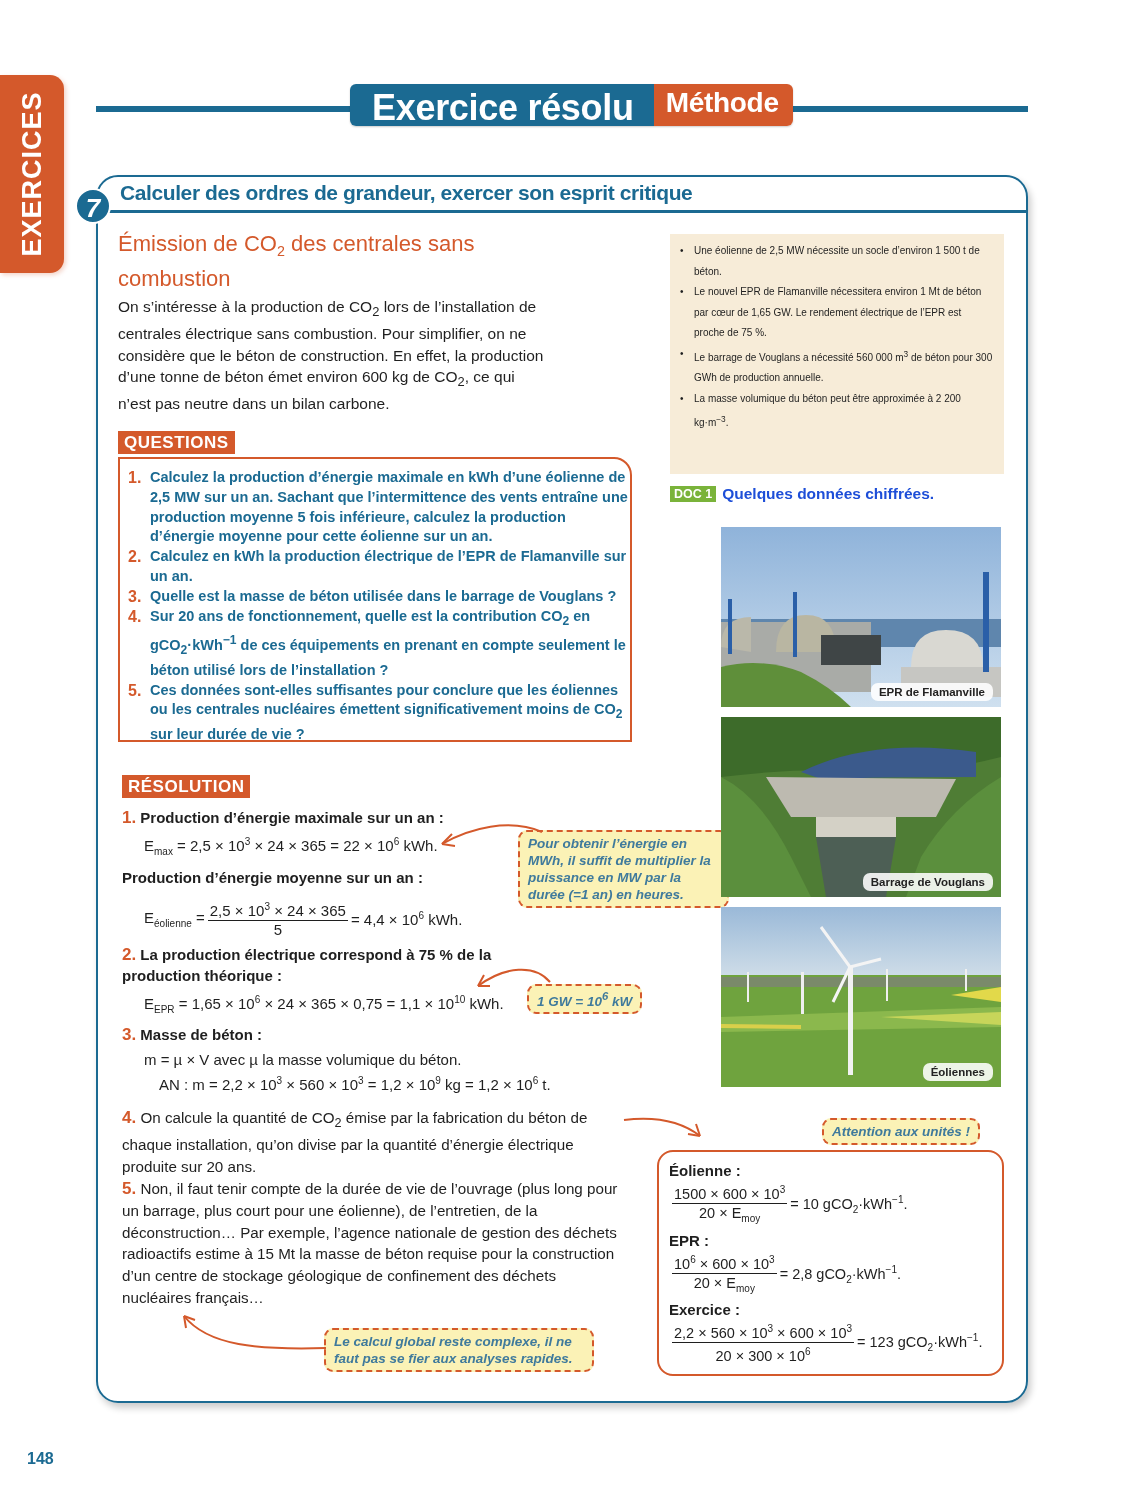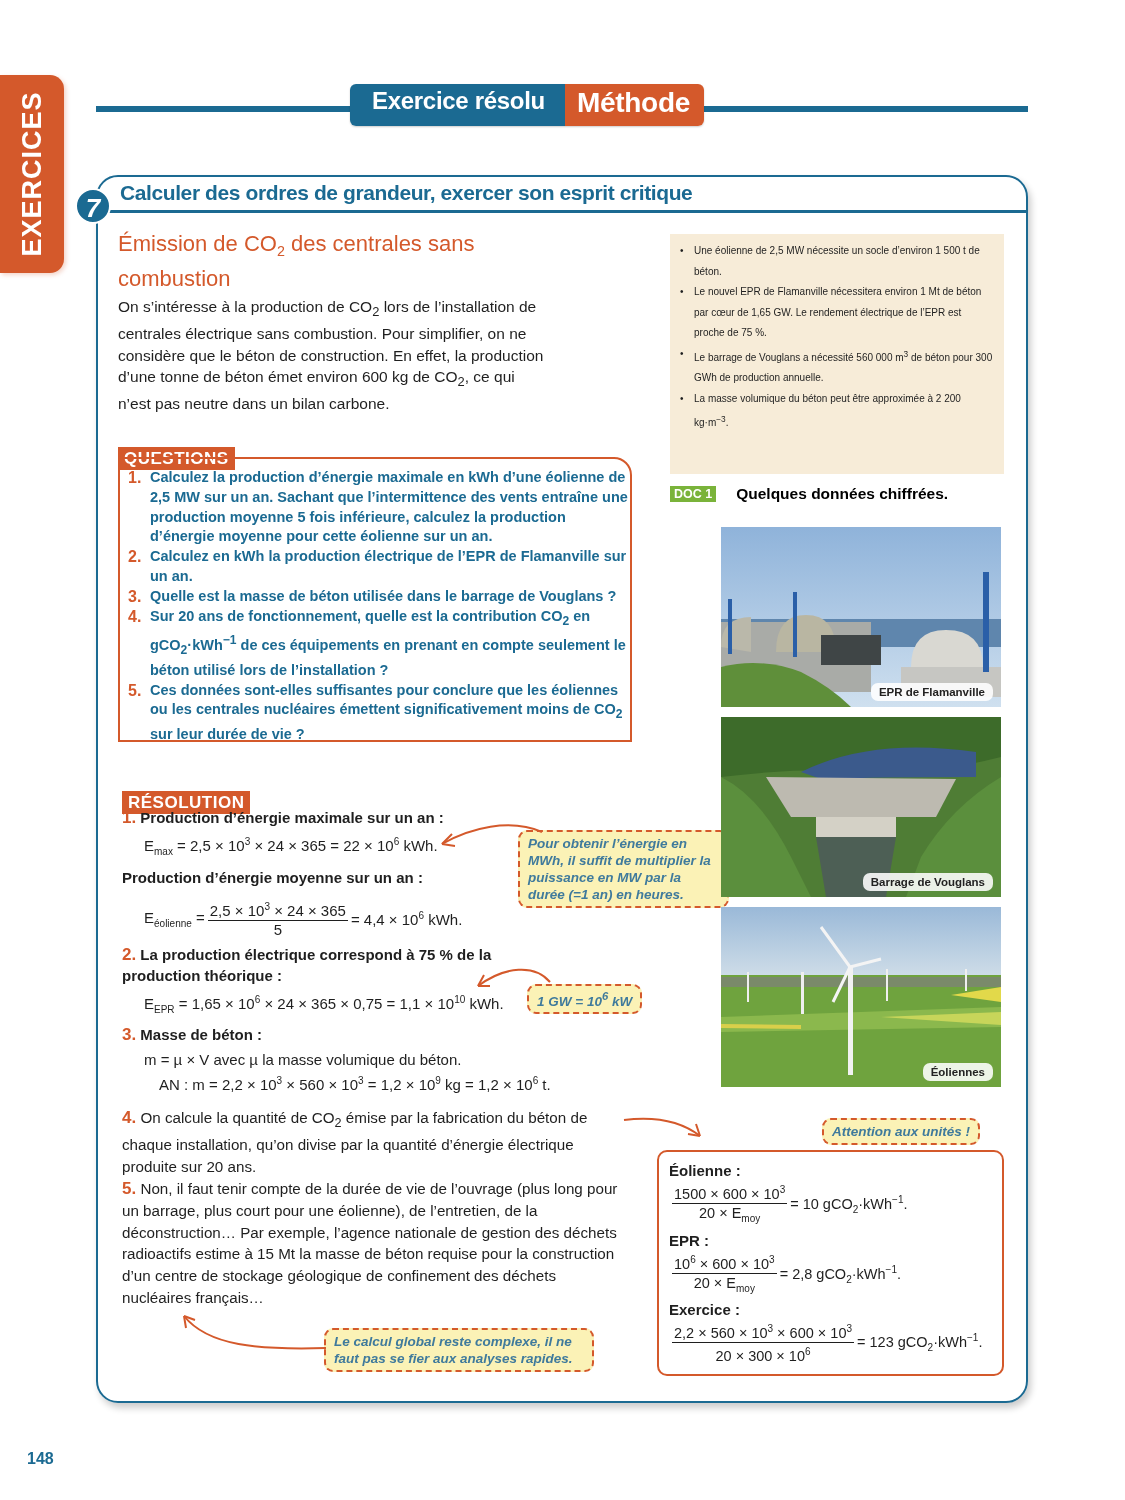--- a/index.html
+++ b/index.html
@@ -13,21 +13,21 @@
   }
   .side-tab span {
     position: absolute; left: 50%; top: 50%;
     transform: translate(-50%, -50%) rotate(-90deg);
     color: #fff; font-family: "Liberation Sans", sans-serif; font-weight: bold;
     font-size: 27px; letter-spacing: 1px; white-space: nowrap;
   }
 
   .top-rule { position: absolute; left: 96px; top: 106px; width: 932px; height: 6px; background: #1b6a92; }
   .top-banner { position: absolute; left: 350px; top: 84px; height: 42px; display: flex; border-radius: 6px; overflow: hidden; box-shadow: 0 1px 2px rgba(0,0,0,.2); }
-  .top-banner .b1 { background: #1b6a92; color: #fff; font-weight: bold; font-size: 24px; padding: 3px 20px 0 22px; font-family: "Liberation Sans", sans-serif; letter-spacing: -0.3px; }
+  .top-banner .b1 { background: #1b6a92; color: #fff; font-weight: bold; font-size: 36px; padding: 3px 20px 0 22px; font-family: "Liberation Sans", sans-serif; letter-spacing: -0.3px; }
   .top-banner .b2 { background: #d4592b; color: #fff; font-weight: bold; font-size: 28px; padding: 3px 14px 0 12px; font-family: "Liberation Sans", sans-serif; letter-spacing: -0.3px; }
 
   .card {
     position: absolute; left: 96px; top: 175px; width: 932px; height: 1228px;
     border: 2.5px solid #1b6a92; border-radius: 22px;
     box-shadow: 3px 5px 7px rgba(0,0,0,0.2);
   }
   .card-header-line { position: absolute; left: 96px; top: 210px; width: 932px; height: 2.5px; background: #1b6a92; }
   .ex-num {
     position: absolute; left: 75px; top: 188px; width: 36px; height: 36px; border-radius: 50%;
@@ -35,21 +35,21 @@
     text-align: center; line-height: 37px; border: 2px solid #fff;
   }
   .ex-title { position: absolute; left: 120px; top: 181px; font-size: 21px; font-weight: bold; color: #1b6a92; letter-spacing: -0.4px; }
 
   .intro-title { position: absolute; left: 118px; top: 230px; width: 420px; font-size: 22px; color: #d4592b; line-height: 27px; }
   .intro-title sub, .blk sub { font-size: 0.65em; }
   .intro-text { position: absolute; left: 118px; top: 296px; width: 430px; font-size: 15.5px; line-height: 21.8px; color: #1f1f1f; }
 
   .label-tag {
     position: absolute; background: #d4592b; color: #fff; font-weight: bold; font-size: 17px;
-    letter-spacing: 0.5px; padding: 2px 6px 1px 6px; font-family: "Liberation Sans Narrow", "Liberation Sans", sans-serif; margin-top: 16px;
+    letter-spacing: 0.5px; padding: 2px 6px 1px 6px; font-family: "Liberation Sans Narrow", "Liberation Sans", sans-serif;
   }
   .q-box { position: absolute; left: 118px; top: 457px; width: 514px; height: 285px; border: 2px solid #d4592b; border-radius: 0 18px 0 0; }
   .q-list { position: absolute; left: 128px; top: 468px; width: 500px; }
   .q-item { display: flex; font-size: 14.5px; line-height: 19.8px; color: #1b6a92; font-weight: bold; }
   .q-item .n { color: #d4592b; width: 22px; flex-shrink: 0; font-size: 16px; }
   .q-item .t { flex: 1; }
 
   .res { position: absolute; left: 122px; color: #1f1f1f; font-size: 15px; }
   .res .n { color: #d4592b; font-weight: bold; font-size: 17px; }
   .res b { font-weight: bold; }
@@ -62,31 +62,31 @@
 
   .callout {
     position: absolute; background: #fbf2b6; border: 2px dashed #d4592b; border-radius: 9px;
     color: #3f7a9c; font-style: italic; font-weight: bold; font-size: 13.5px; line-height: 17px; padding: 3px 8px;
   }
 
   .data-box { position: absolute; left: 670px; top: 234px; width: 334px; height: 240px; background: #f7ecd8; padding: 7px 10px 0 10px; }
   .data-box ul { list-style: none; }
   .data-box li { position: relative; padding-left: 14px; font-size: 10px; line-height: 20.5px; color: #1f1f1f; }
   .data-box li::before { content: "•"; position: absolute; left: 0; top: 0; }
-  .doc-label { position: absolute; left: 670px; top: 485px; display: flex; align-items: center; gap: 20px; }
+  .doc-label { position: absolute; left: 670px; top: 485px; display: flex; align-items: center; gap: 6px; }
   .doc-tag { background: #7ab33a; color: #fff; font-weight: bold; font-size: 12.5px; padding: 1px 4px; }
-  .doc-cap { font-weight: bold; font-size: 15.5px; color: #000000; }
+  .doc-cap { font-weight: bold; font-size: 15.5px; color: #1d4ed8; }
 
   .photo { position: absolute; left: 721px; width: 280px; height: 180px; overflow: hidden; }
   .photo .cap {
     position: absolute; right: 8px; bottom: 6px; background: rgba(255,255,255,0.88);
     border-radius: 7px; padding: 3px 8px; font-size: 11.5px; font-weight: bold; color: #222;
   }
 
-  .result-box { position: absolute; left: 657px; top: 1150px; width: 347px; height: 226px; border: 2px solid #d4592b; border-radius: 10px; padding: 8px 10px; }
+  .result-box { position: absolute; left: 657px; top: 1150px; width: 347px; height: 226px; border: 2px solid #d4592b; border-radius: 16px; padding: 8px 10px; }
   .rb-title { font-weight: bold; font-size: 15px; margin-top: 2px; }
   .rb-row { font-size: 14.5px; display: flex; align-items: center; margin: 2px 0 4px 0; }
 
   .page-num { position: absolute; left: 27px; top: 1450px; font-size: 16px; color: #1b6a92; font-weight: bold; }
   svg.arrow { position: absolute; overflow: visible; }
 </style>
 </head>
 <body>
 
 <div class="side-tab">

